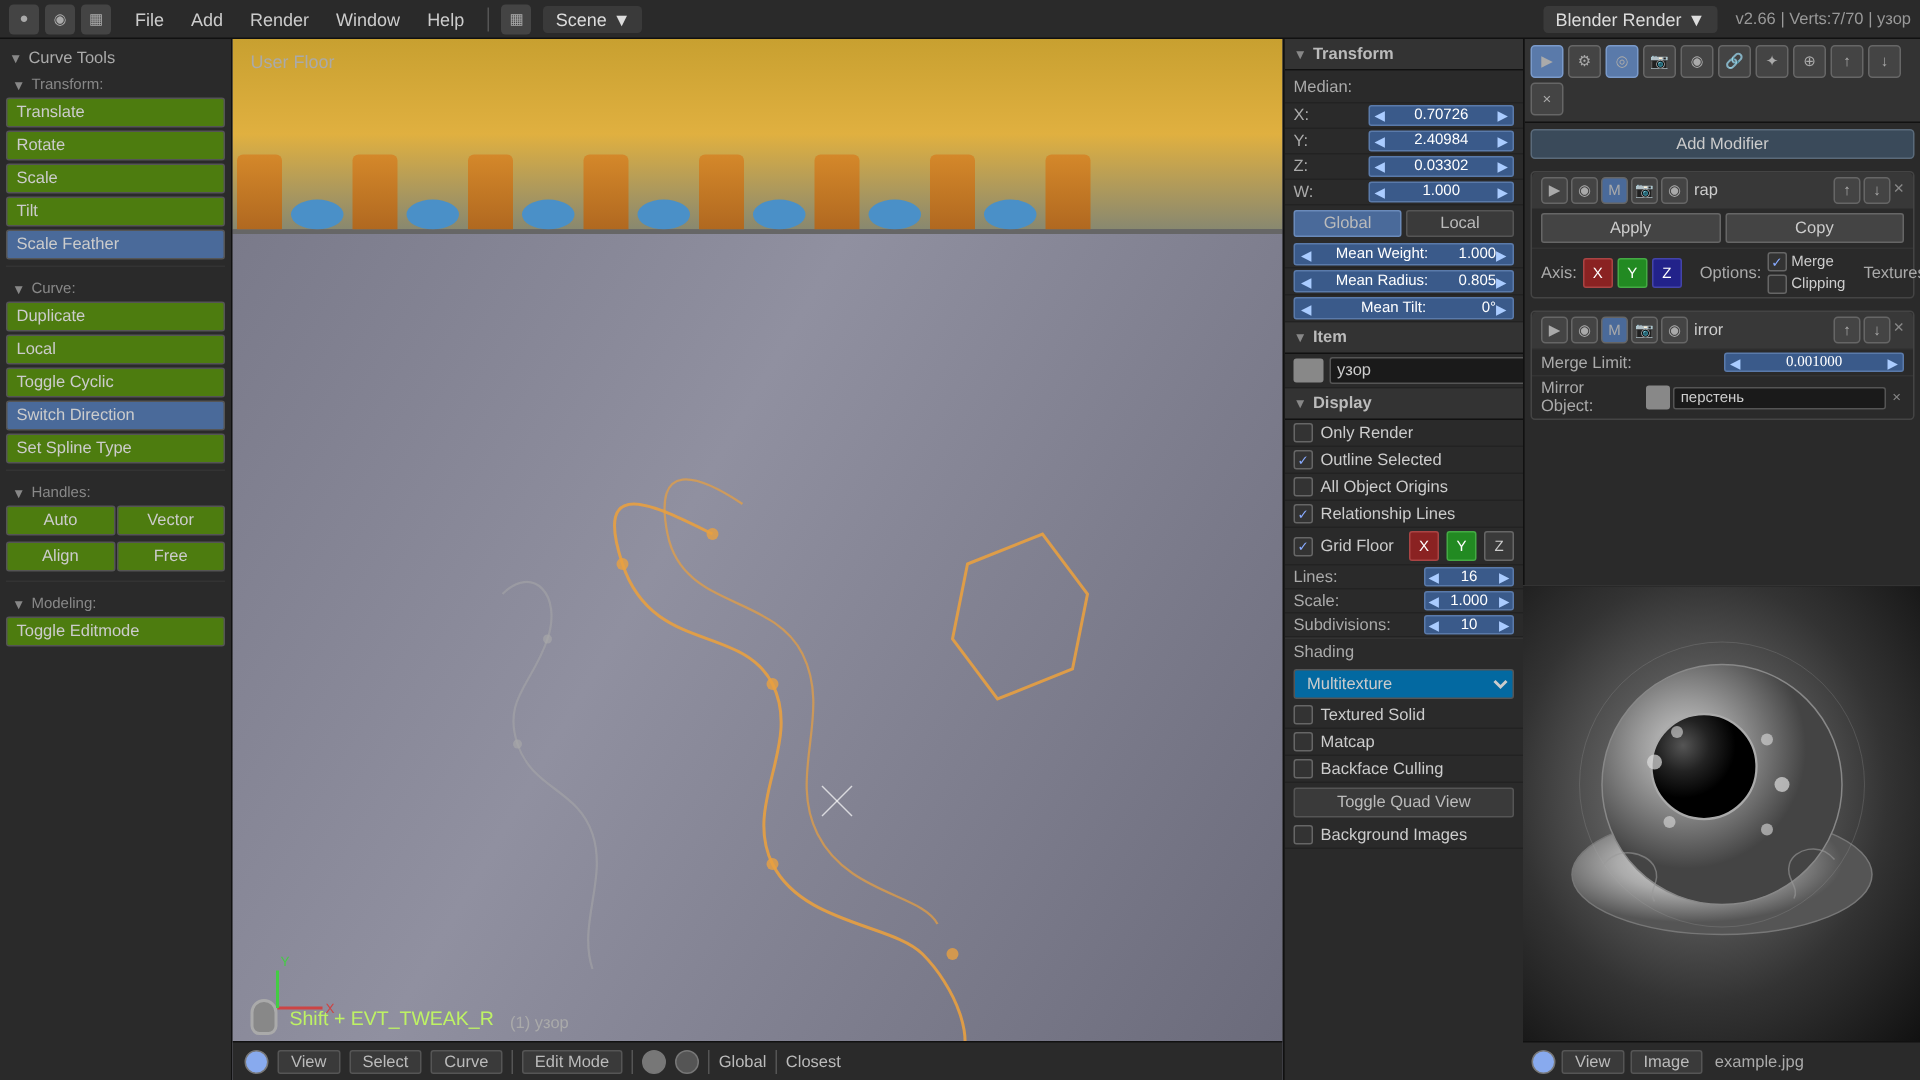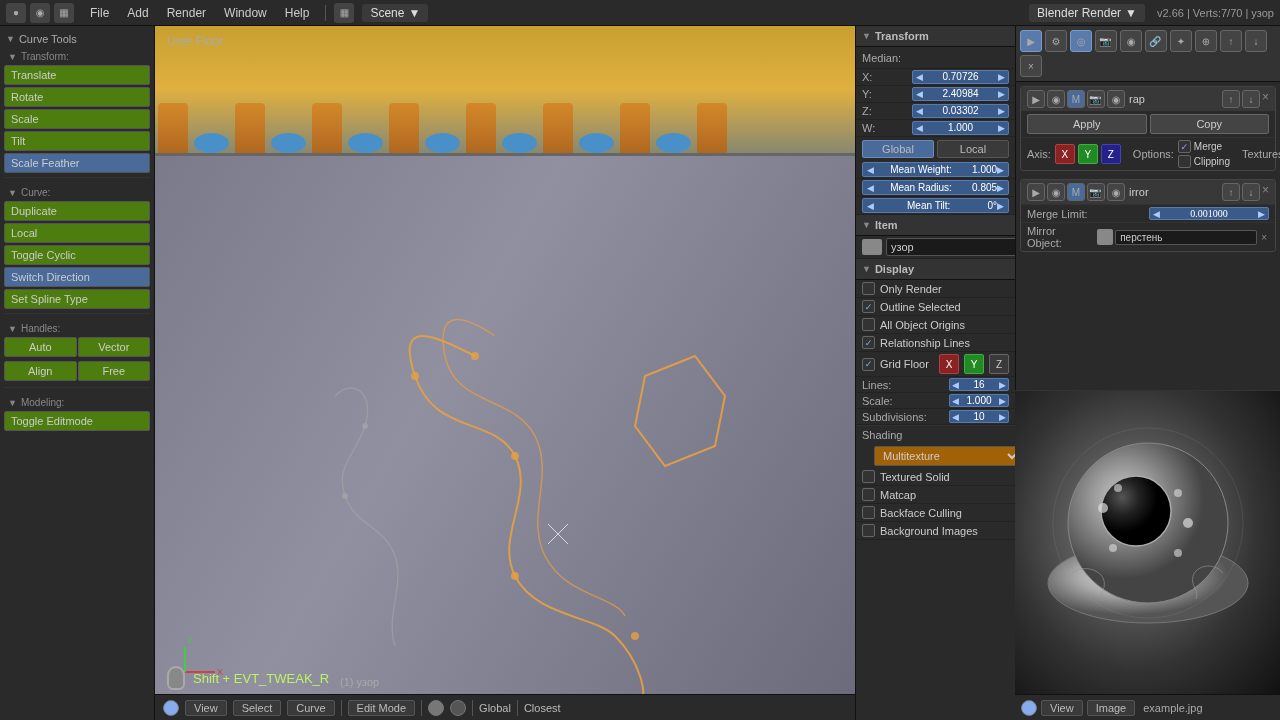--- a/index.html
+++ b/index.html
@@ -637,36 +637,39 @@
       <span style="color:#aaa;font-size:11px;flex:1;">Subdivisions:</span>
       <div style="background:#3a5a8a;border:1px solid #5a7aaa;border-radius:2px;display:flex;align-items:center;min-width:60px;">
         <span style="color:#aaccff;font-size:9px;padding:0 2px;">◀</span>
         <span style="flex:1;text-align:center;color:white;font-size:10px;">10</span>
         <span style="color:#aaccff;font-size:9px;padding:0 2px;">▶</span>
       </div>
     </div>
 
     <div style="padding:3px 6px;color:#aaa;font-size:11px;border-top:1px solid #333;">Shading</div>
     <div style="padding:2px 6px;">
-      <select style="width:100%;background:#a16207;border:1px solid #555;color:#ccc;padding:2px 4px;border-radius:2px;font-size:11px;margin-left:12px;">
+      <select style="width:100%;background:#0369a1;border:1px solid #555;color:#ccc;padding:2px 4px;border-radius:2px;font-size:11px;">
         <option>Multitexture</option>
         <option>GLSL</option>
       </select>
     </div>
     <div class="checkbox-row">
       <div class="checkbox-box"></div>
       <span class="checkbox-label">Textured Solid</span>
     </div>
     <div class="checkbox-row">
       <div class="checkbox-box"></div>
       <span class="checkbox-label">Matcap</span>
     </div>
     <div class="checkbox-row">
       <div class="checkbox-box"></div>
       <span class="checkbox-label">Backface Culling</span>
+    </div>
+    <div style="padding:3px 6px;">
+      <button style="width:100%;background:#3a3a3a;border:1px solid #555;color:#bbb;padding:3px;border-radius:2px;font-size:11px;cursor:pointer;">Toggle Quad View</button>
     </div>
     <div class="checkbox-row">
       <div class="checkbox-box"></div>
       <span class="checkbox-label">Background Images</span>
     </div>
   </div>
 
   <div style="display:flex;flex-direction:column;width:265px;flex-shrink:0;">
 
     <div class="modifier-panel" style="flex:1;width:265px;">
@@ -675,20 +678,23 @@
         <div class="mod-toolbar-icon">⚙</div>
         <div class="mod-toolbar-icon active">◎</div>
         <div class="mod-toolbar-icon">📷</div>
         <div class="mod-toolbar-icon">◉</div>
         <div class="mod-toolbar-icon">🔗</div>
         <div class="mod-toolbar-icon">✦</div>
         <div class="mod-toolbar-icon">⊕</div>
         <div class="mod-toolbar-icon">↑</div>
         <div class="mod-toolbar-icon">↓</div>
         <div class="mod-toolbar-icon">×</div>
+      </div>
+      <div style="padding:4px;">
+        <button class="mod-add-btn">Add Modifier</button>
       </div>
 
       <div class="mod-section">
         <div class="mod-section-header">
           <div style="display:flex;gap:2px;">
             <div class="mod-toolbar-icon" style="width:18px;height:18px;">▶</div>
             <div class="mod-toolbar-icon" style="width:18px;height:18px;">◉</div>
             <div class="mod-toolbar-icon" style="width:18px;height:18px;background:#4a6a9a;">M</div>
             <div class="mod-toolbar-icon" style="width:18px;height:18px;">📷</div>
             <div class="mod-toolbar-icon" style="width:18px;height:18px;">◉</div>

